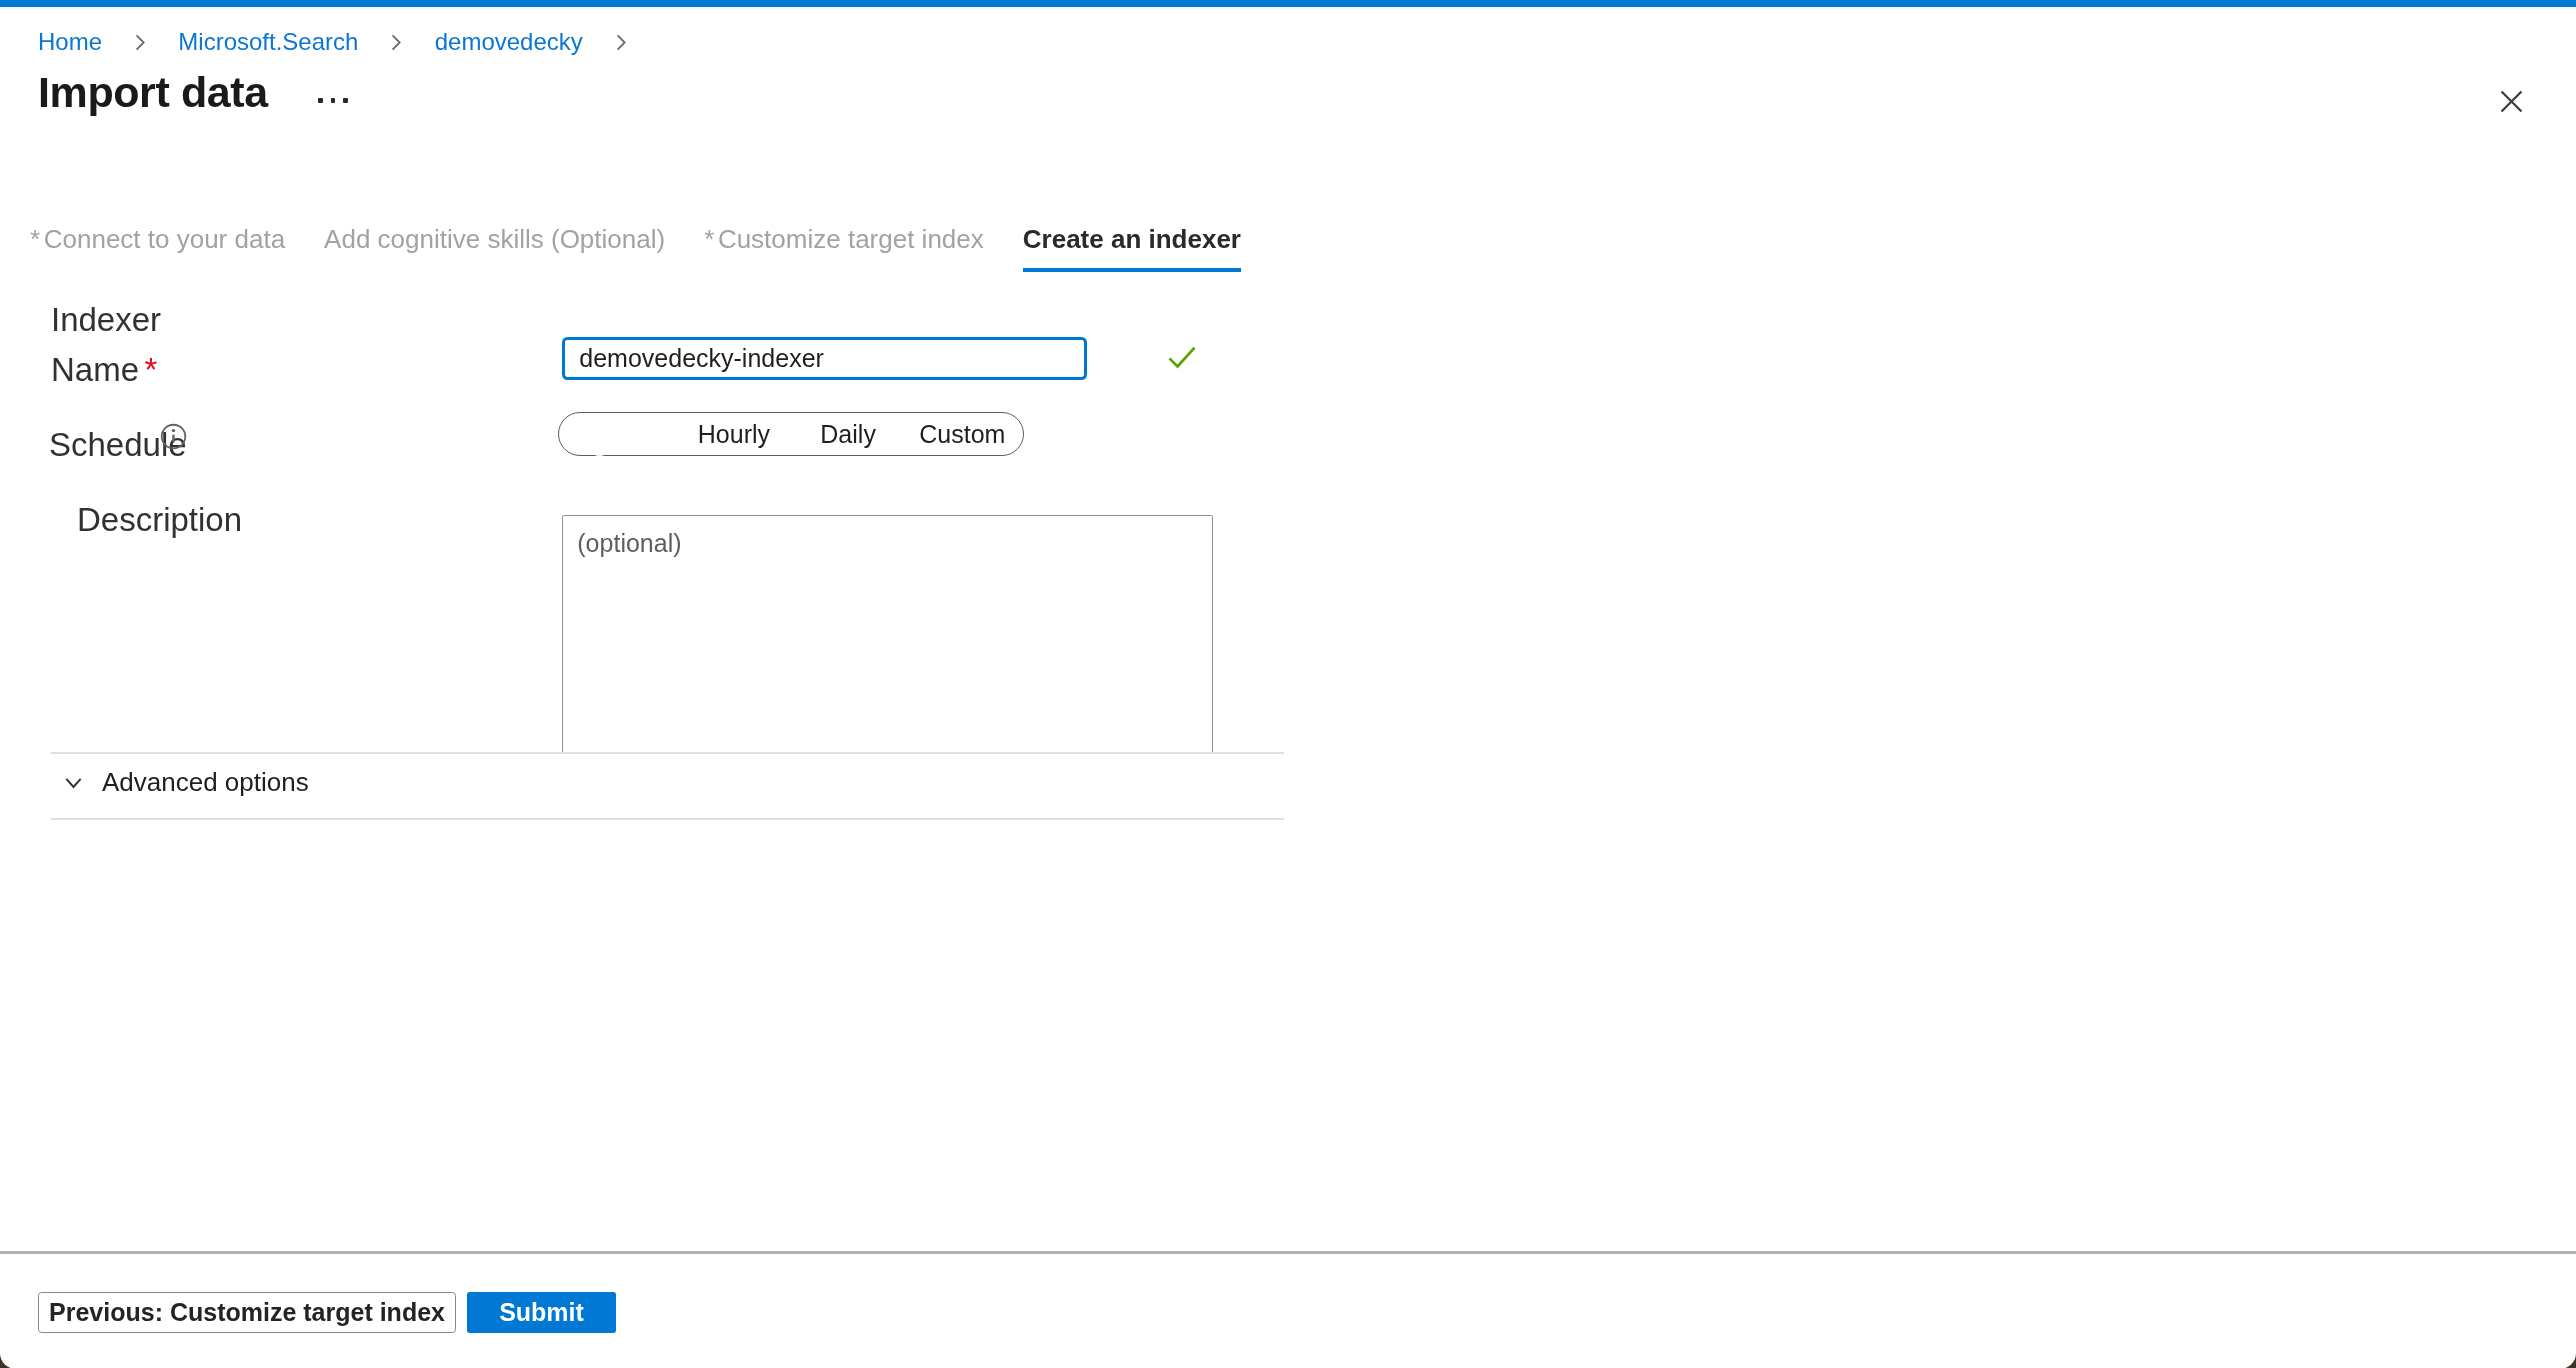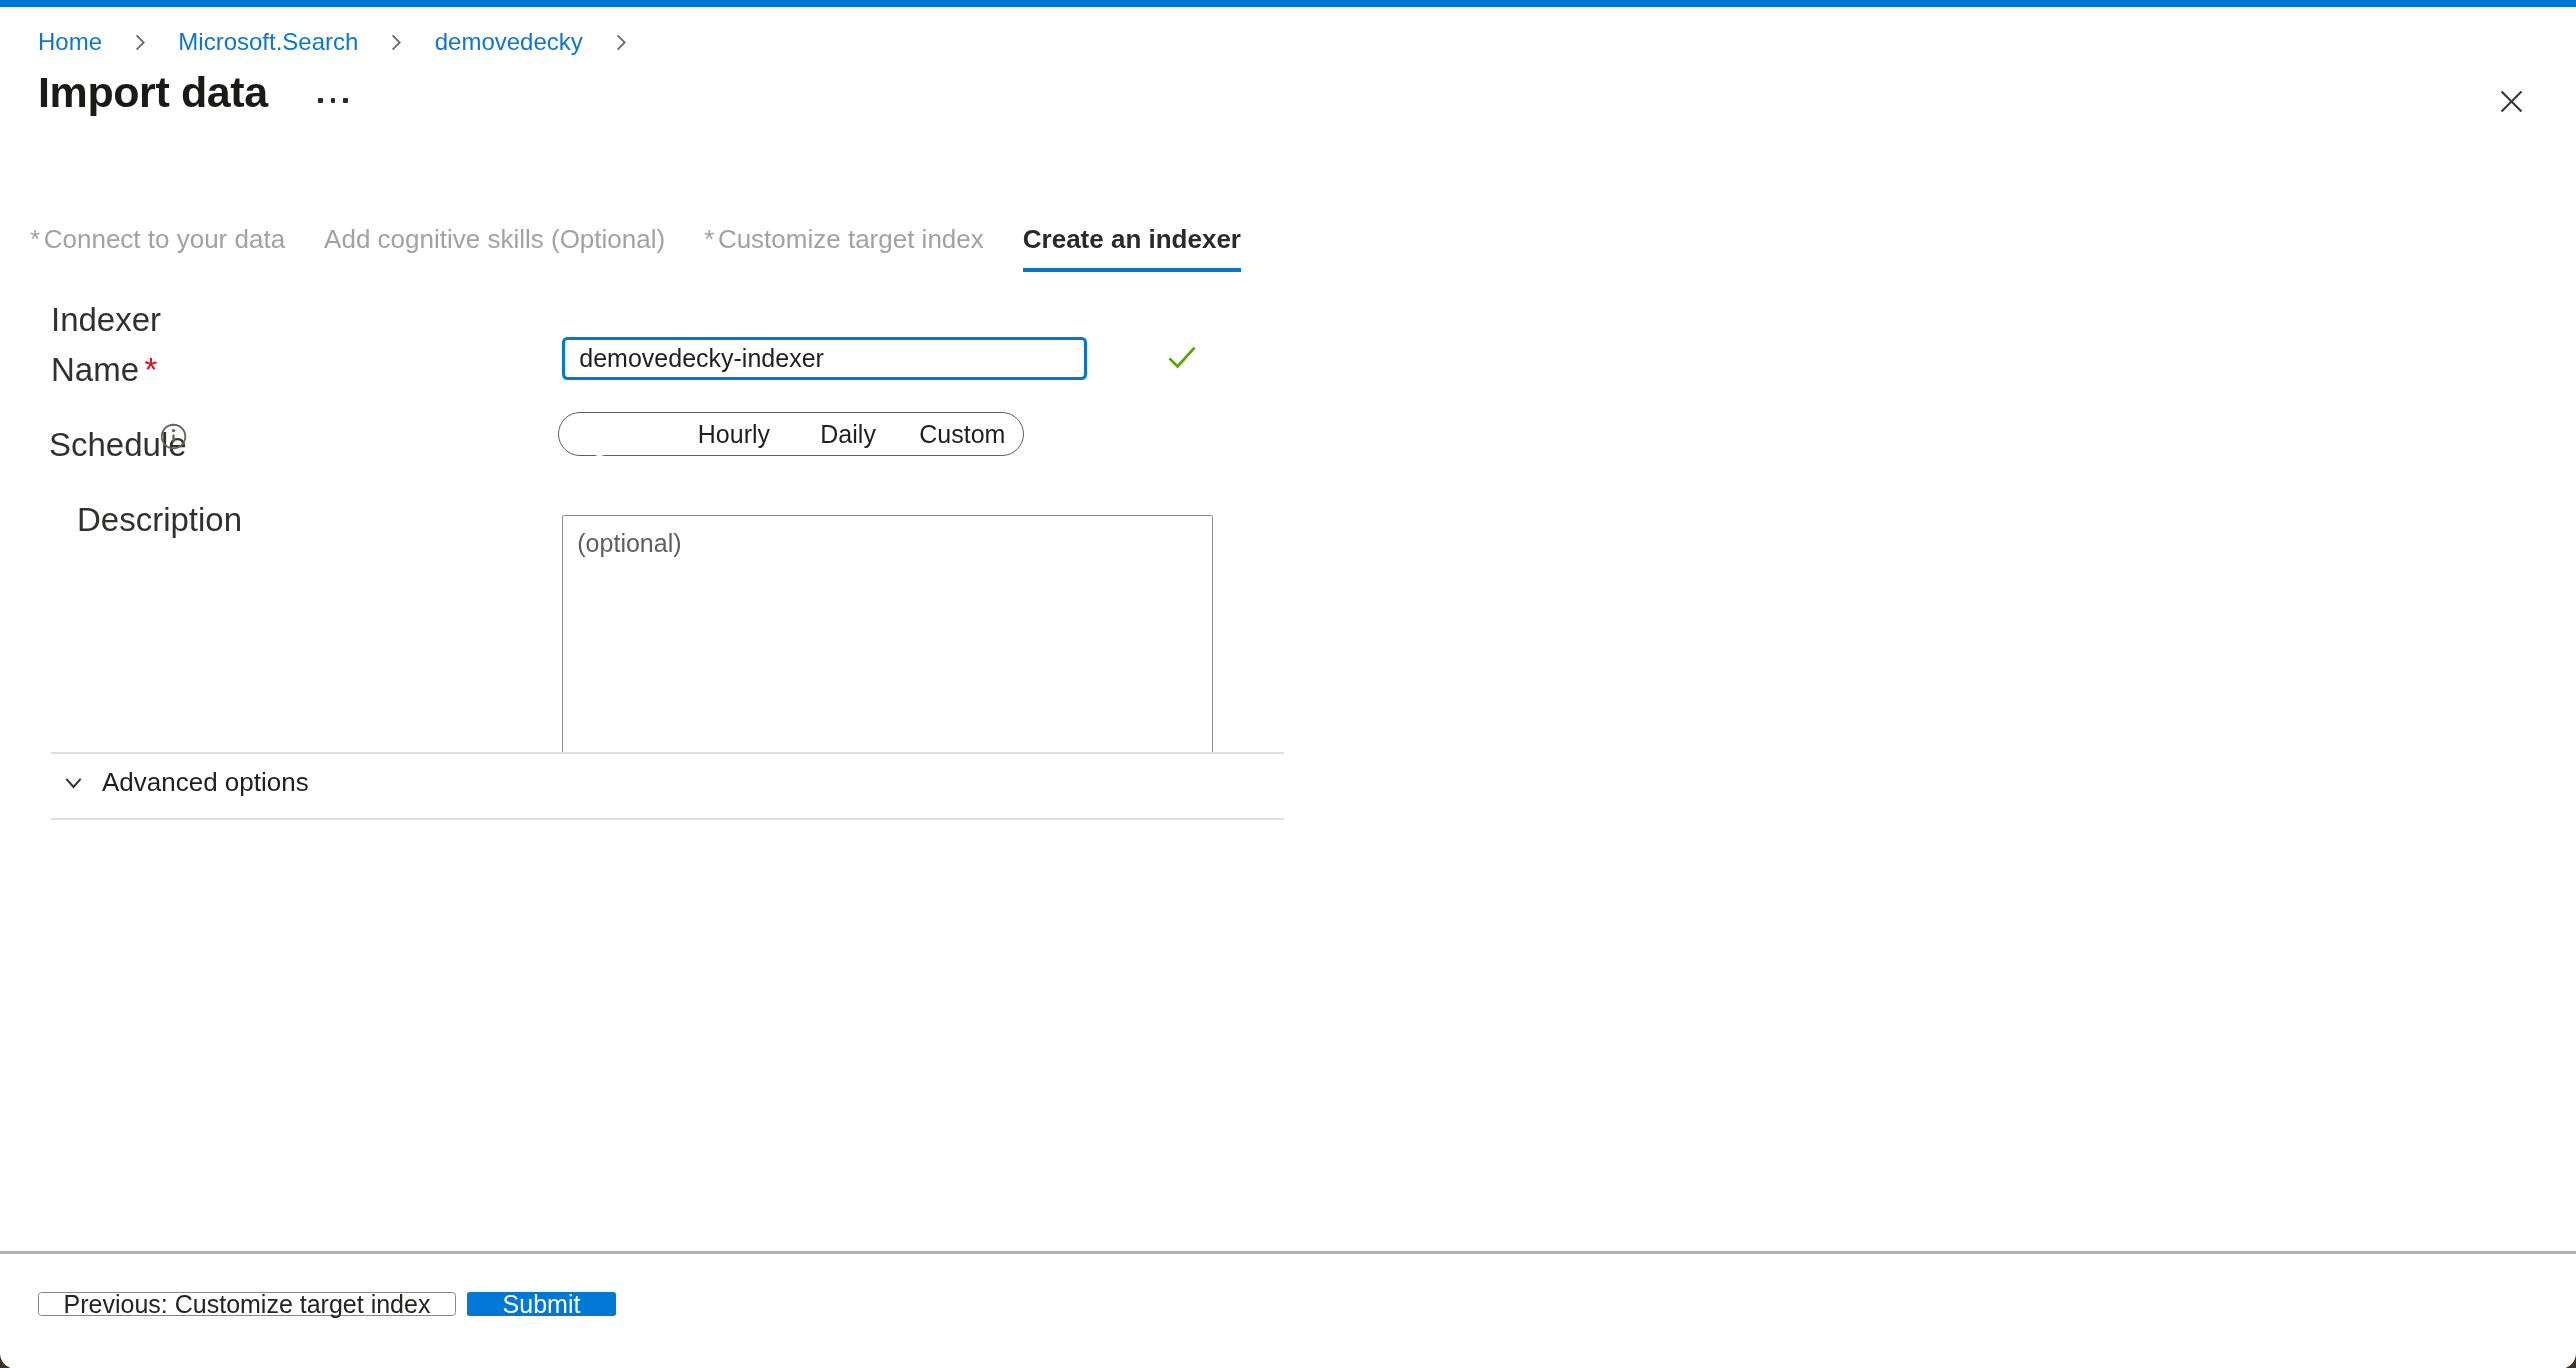--- a/index.html
+++ b/index.html
@@ -92,24 +92,24 @@
   .advanced-toggle {
     position:absolute; left:61px; top:767px;
     display:flex; align-items:center; gap:16px; cursor:pointer;
     background:none; border:none; font-size:26px; color:#201f1e;
     font-family:"Liberation Sans","DejaVu Sans",sans-serif;
   }
 
   
   .footer-divider { position:absolute; left:0; right:0; top:1251px; height:2.7px; background:#b3b1af; }
   .btn {
-    position:absolute; top:1292px; height:24px;
+    position:absolute; top:1292px; height:41px;
     display:flex; align-items:center; justify-content:center;
     font-family:"Liberation Sans","DejaVu Sans",sans-serif;
-    font-size:25px; font-weight:400; cursor:pointer; border-radius:3.6px;
+    font-size:25px; font-weight:700; cursor:pointer; border-radius:3.6px;
   }
   .btn-secondary {
     left:38px; width:418px;
     background:#ffffff; color:#252423; border:1.8px solid #8a8886;
   }
   .btn-primary {
     left:467px; width:149px;
     background:#0078d4; color:#ffffff; border:none; border-radius:2.7px;
   }
 

